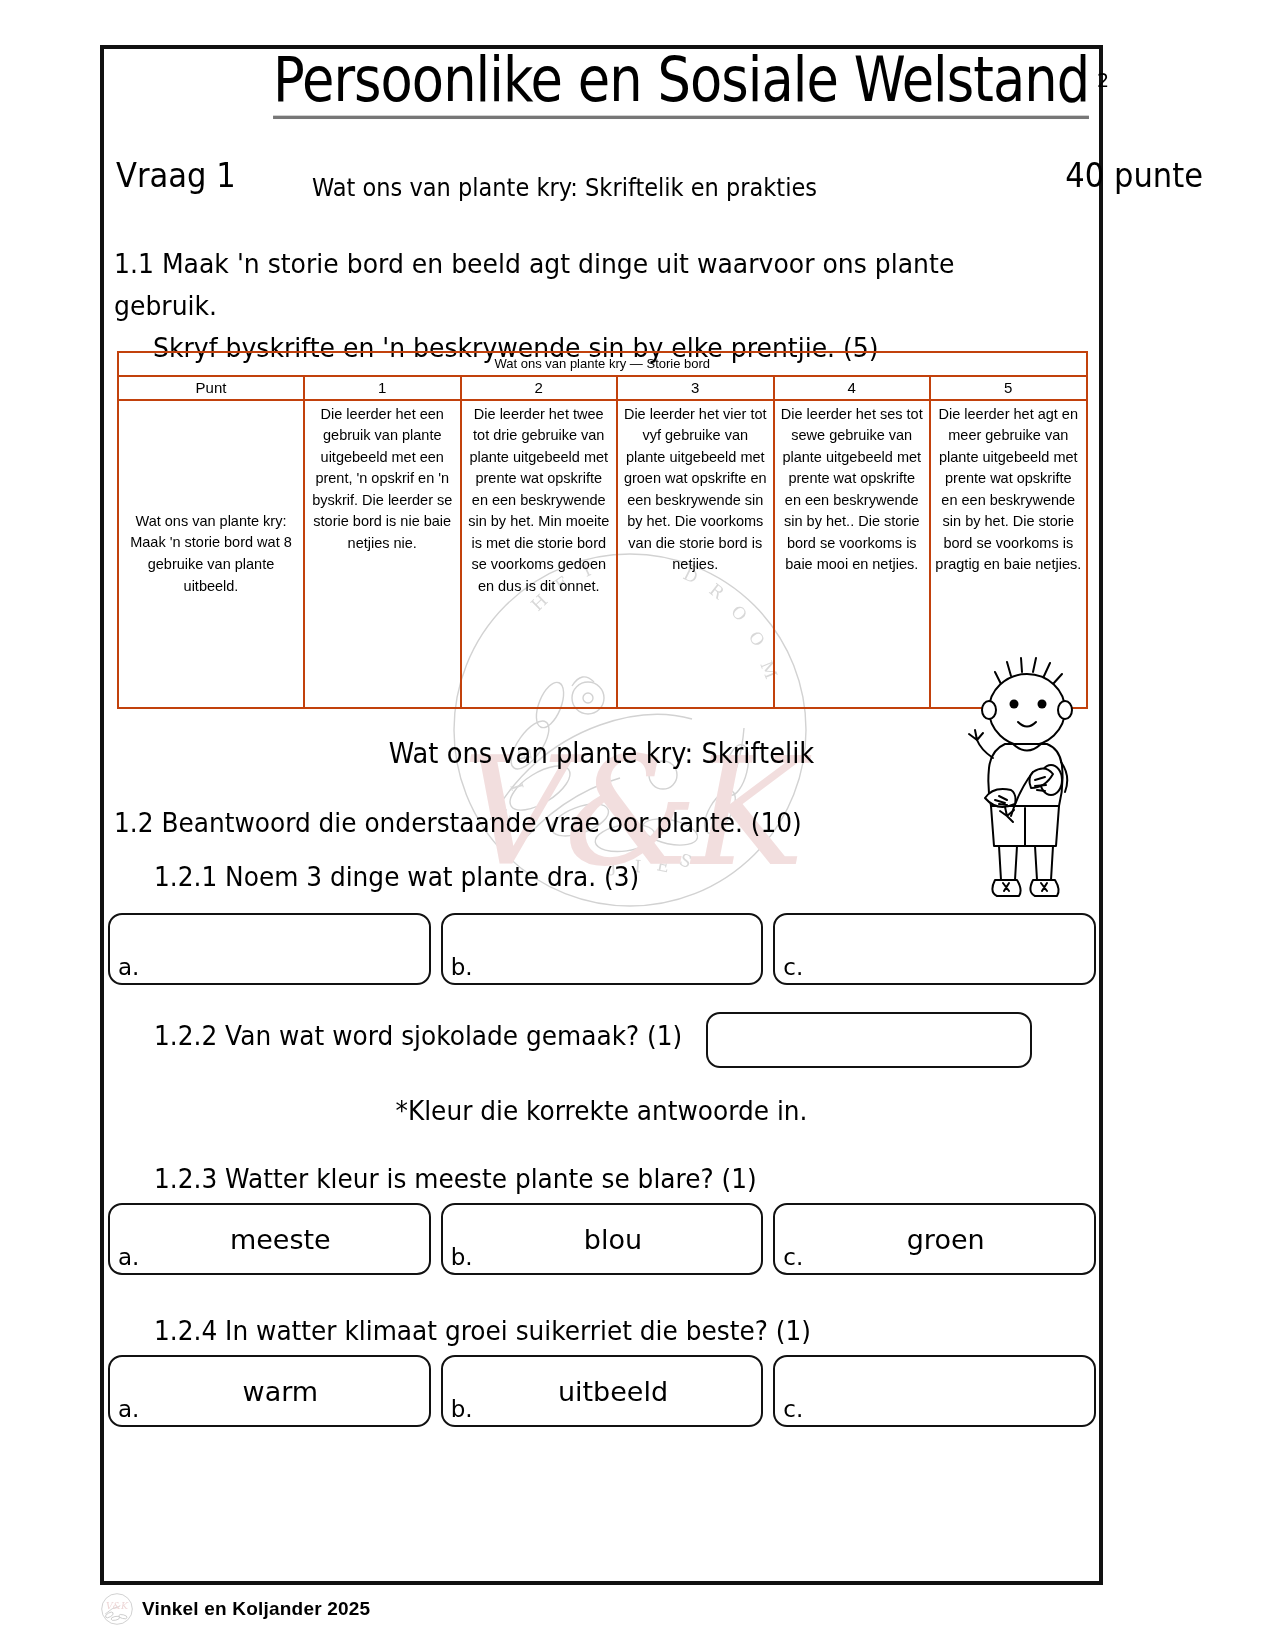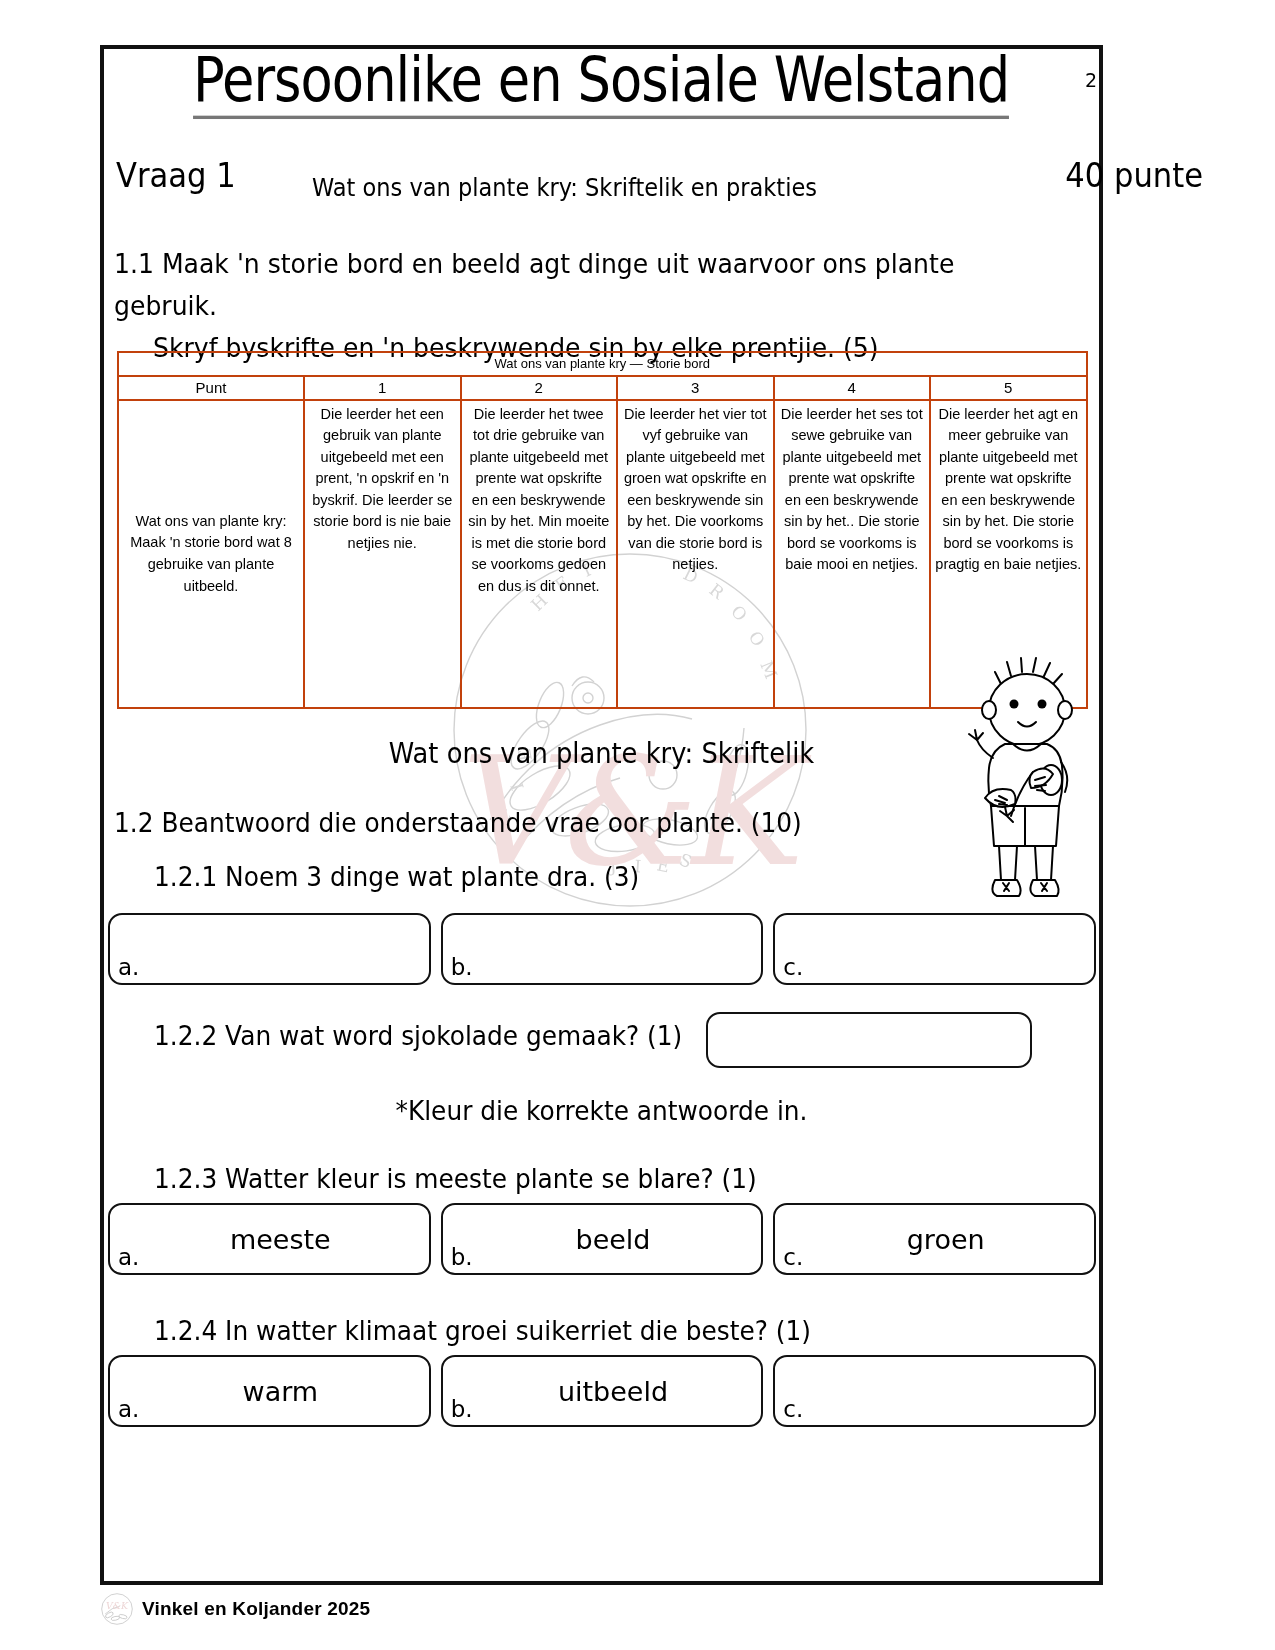--- a/index.html
+++ b/index.html
@@ -73,21 +73,22 @@
     height: 1540px;
     z-index: 3;
   }
 
   
   .title-wrap {
     position: absolute;
     left: 0;
     top: 10px;
     width: 1003px;
-    text-align: center;
+    text-align: right;
+    padding-left: 12px;
   }
   .title {
     display: inline-block;
     font-family: "DejaVu Sans", sans-serif;
     font-size: 56px;
     font-weight: 400;
     letter-spacing: -1px;
     border-bottom: 3px solid #777;
     padding-bottom: 2px;
     transform: scaleX(0.94) scaleY(1.12);
@@ -513,21 +514,21 @@
     <div class="kleur">*Kleur die korrekte antwoorde in.</div>
 
     <div class="q123">1.2.3 Watter kleur is meeste plante se blare? (1)</div>
     <div class="box-row row-123">
       <div class="abox">
         <span class="lbl">a.</span>
         <span class="opt">meeste</span>
       </div>
       <div class="abox">
         <span class="lbl">b.</span>
-        <span class="opt">beeld</span>
+        <span class="opt">blou</span>
       </div>
       <div class="abox">
         <span class="lbl">c.</span>
         <span class="opt">groen</span>
       </div>
     </div>
 
     <div class="q124">1.2.4 In watter klimaat groei suikerriet die beste? (1)</div>
     <div class="box-row row-124">
       <div class="abox">

